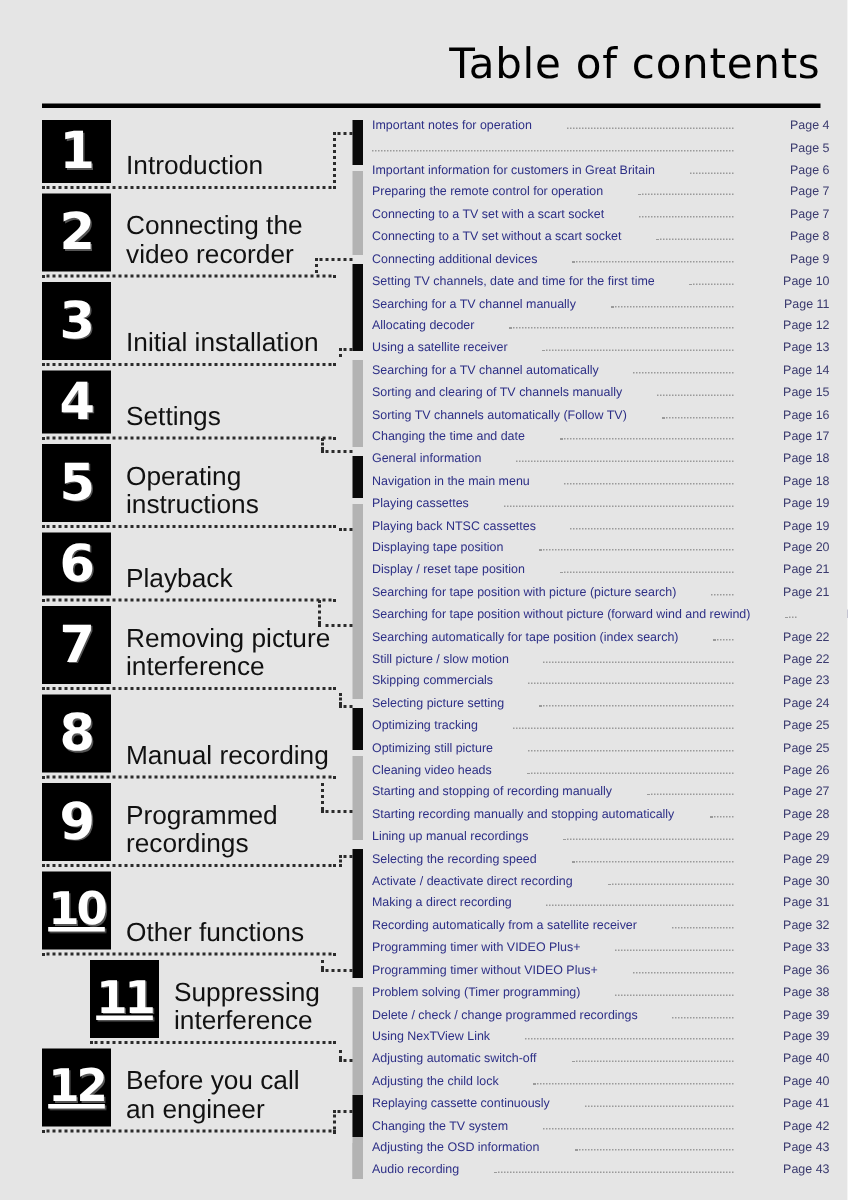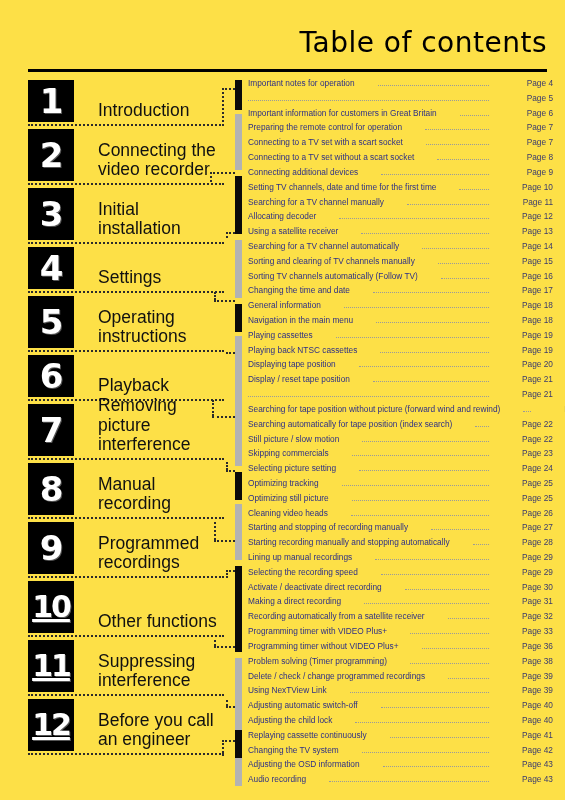--- a/index.html
+++ b/index.html
@@ -11,21 +11,21 @@
     width: 565px; height: 800px;
     font-family: "Liberation Sans", sans-serif;
     position: relative;
     overflow: hidden;
   }
 
   .page {
     position: relative;
     width: 565px;
     height: 800px;
-    background: #fde047;
+    background: #e5e5e5;
   }
 
   
   .header {
     position: absolute;
     left: 0; right: 0;
     top: 26px;
     height: 50px;
   }
   .page-title {
@@ -72,21 +72,21 @@
     line-height: 1;
     text-align: center;
     display: flex;
     align-items: center;
     justify-content: center;
     letter-spacing: -1px;
     text-shadow: 1px 1px 0 #555;
   }
   .chapter-num.wide { font-size: 30px; letter-spacing: -2px; text-decoration: underline; }
   .chapter-label {
-    padding-left: 24px;
+    padding-left: 10px;
     padding-top: 2px;
     font-size: 17.5px;
     line-height: 1.12;
     color: #111111;
     font-family: "Liberation Sans", sans-serif;
     font-weight: 400;
     align-self: flex-end;
     padding-bottom: 1px;
   }
 
@@ -199,21 +199,21 @@
         <div class="chapter-label">Manual recording</div>
       </div>
       <div class="chapter" style="height: 56px; margin-bottom: 3px;">
         <div class="chapter-num" style="height: 52px;">9</div>
         <div class="chapter-label">Programmed recordings</div>
       </div>
       <div class="chapter" style="height: 56px; margin-bottom: 3px;">
         <div class="chapter-num wide" style="height: 52px;">10</div>
         <div class="chapter-label">Other functions</div>
       </div>
-      <div class="chapter" style="height: 56px; margin-bottom: 3px;">
+      <div class="chapter" style="height: 56px; margin-bottom: 3px; margin-left: 32px;">
         <div class="chapter-num wide" style="height: 52px;">11</div>
         <div class="chapter-label">Suppressing interference</div>
       </div>
       <div class="chapter" style="height: 56px; margin-bottom: 3px;">
         <div class="chapter-num wide" style="height: 52px;">12</div>
         <div class="chapter-label">Before you call an engineer</div>
       </div>
     </div>
 
   <div class="bars" id="marker-bars">
@@ -357,20 +357,21 @@
         <span class="toc-text">Displaying tape position</span>
         <span class="toc-dots"></span>
         <span class="toc-page">Page 20</span>
       </div>
       <div class="toc-row">
         <span class="toc-text">Display / reset tape position</span>
         <span class="toc-dots"></span>
         <span class="toc-page">Page 21</span>
       </div>
       <div class="toc-row">
+        <span class="toc-text">Searching for tape position with picture (picture search)</span>
         <span class="toc-dots"></span>
         <span class="toc-page">Page 21</span>
       </div>
       <div class="toc-row">
         <span class="toc-text">Searching for tape position without picture (forward wind and rewind)</span>
         <span class="toc-dots"></span>
         <span class="toc-page">Page 21</span>
       </div>
       <div class="toc-row">
         <span class="toc-text">Searching automatically for tape position (index search)</span>

